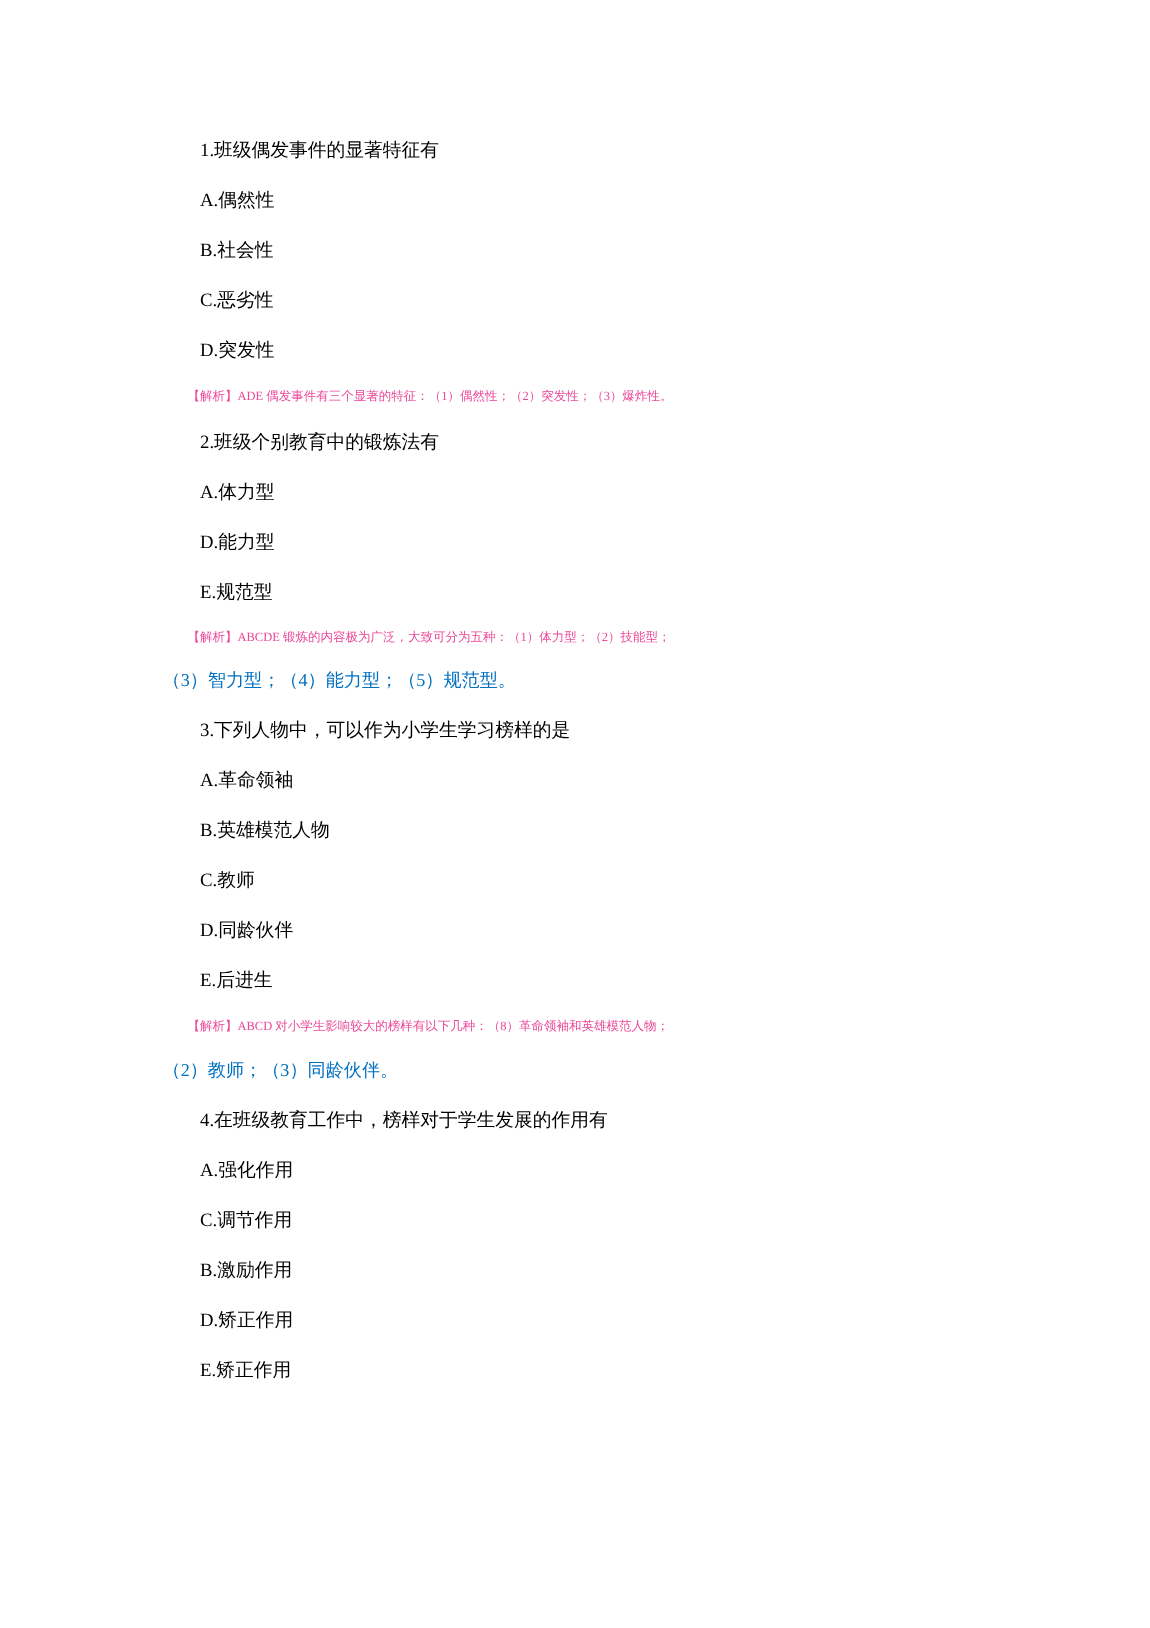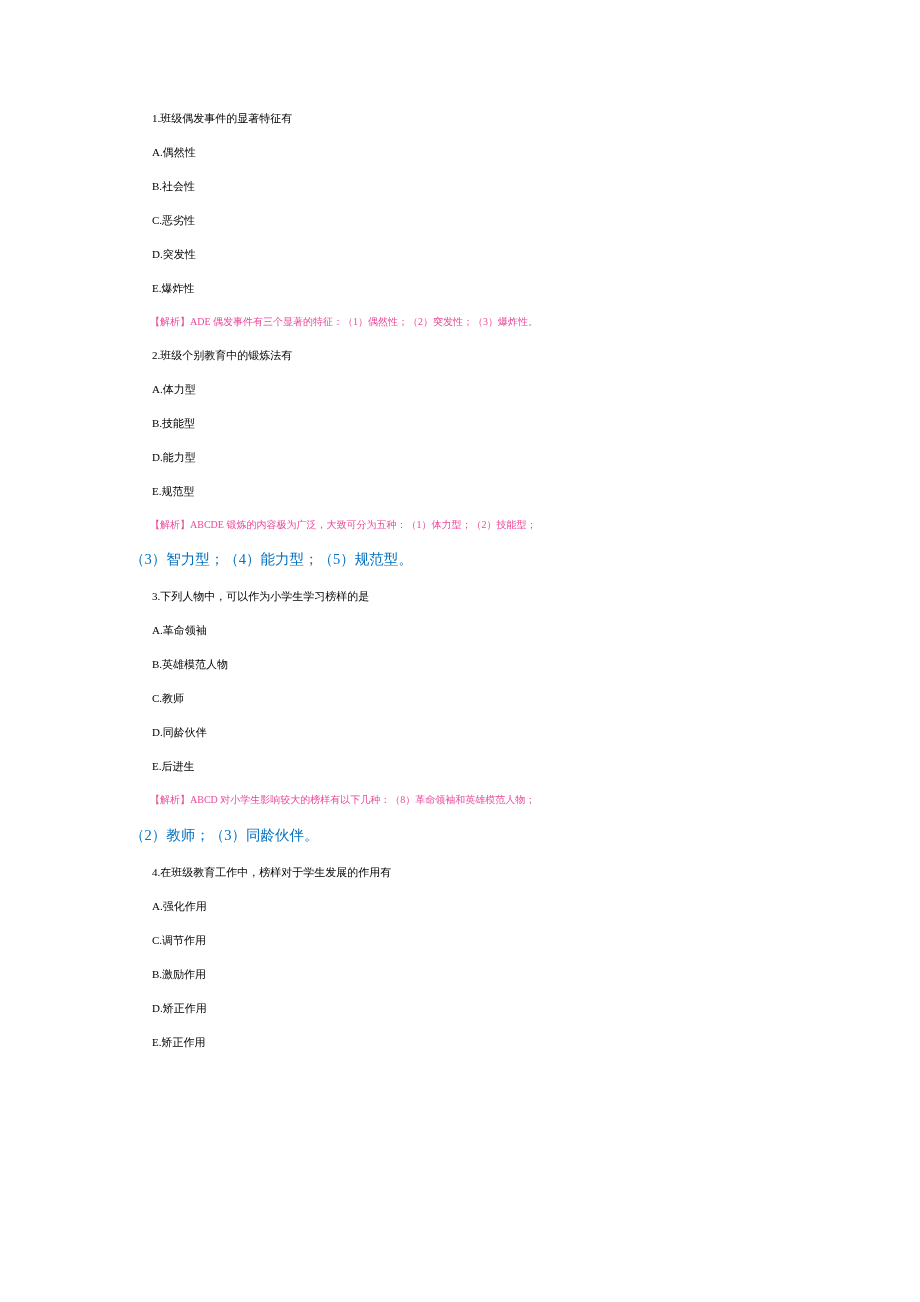--- a/index.html
+++ b/index.html
@@ -7,21 +7,21 @@
     padding: 0;
     background: #ffffff;
     font-family: "SimSun", "宋体", serif;
     width: 920px;
   }
   .page {
     padding: 110px 130px 100px 130px;
     box-sizing: border-box;
   }
   .line {
-    font-size: 11px;
+    font-size: 15px;
     color: #000;
     line-height: 1.5;
     margin-bottom: 17.5px;
     text-indent: 2em;
   }
   .analysis {
     color: #ec4899;
     font-size: 10px;
     line-height: 1.5;
     margin-bottom: 17.5px;
@@ -38,26 +38,24 @@
 </head>
 <body>
 
 <div class="page">
 
   <div class="line">1.班级偶发事件的显著特征有</div>
   <div class="line">A.偶然性</div>
   <div class="line">B.社会性</div>
   <div class="line">C.恶劣性</div>
   <div class="line">D.突发性</div>
-  <div class="line">E.爆炸性</div>
   <div class="analysis">【解析】ADE 偶发事件有三个显著的特征：（1）偶然性；（2）突发性；（3）爆炸性。</div>
 
   <div class="line">2.班级个别教育中的锻炼法有</div>
   <div class="line">A.体力型</div>
-  <div class="line">B.技能型</div>
   <div class="line">D.能力型</div>
   <div class="line">E.规范型</div>
   <div class="analysis">【解析】ABCDE 锻炼的内容极为广泛，大致可分为五种：（1）体力型；（2）技能型；</div>
   <div class="analysis-cont">（3）智力型；（4）能力型；（5）规范型。</div>
 
   <div class="line">3.下列人物中，可以作为小学生学习榜样的是</div>
   <div class="line">A.革命领袖</div>
   <div class="line">B.英雄模范人物</div>
   <div class="line">C.教师</div>
   <div class="line">D.同龄伙伴</div>

